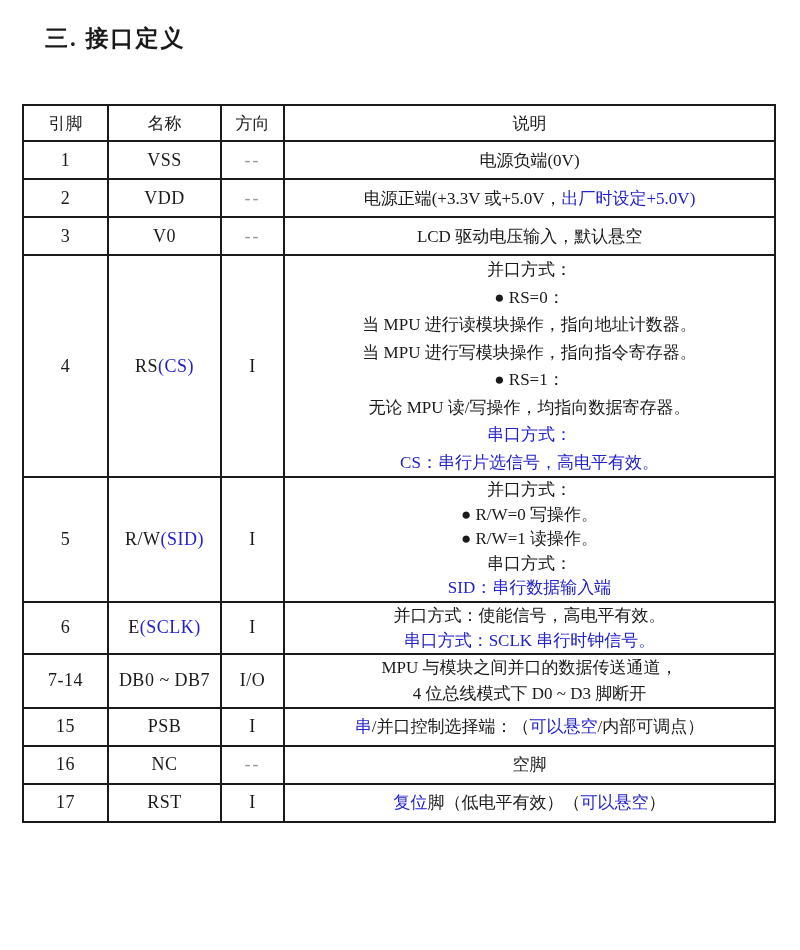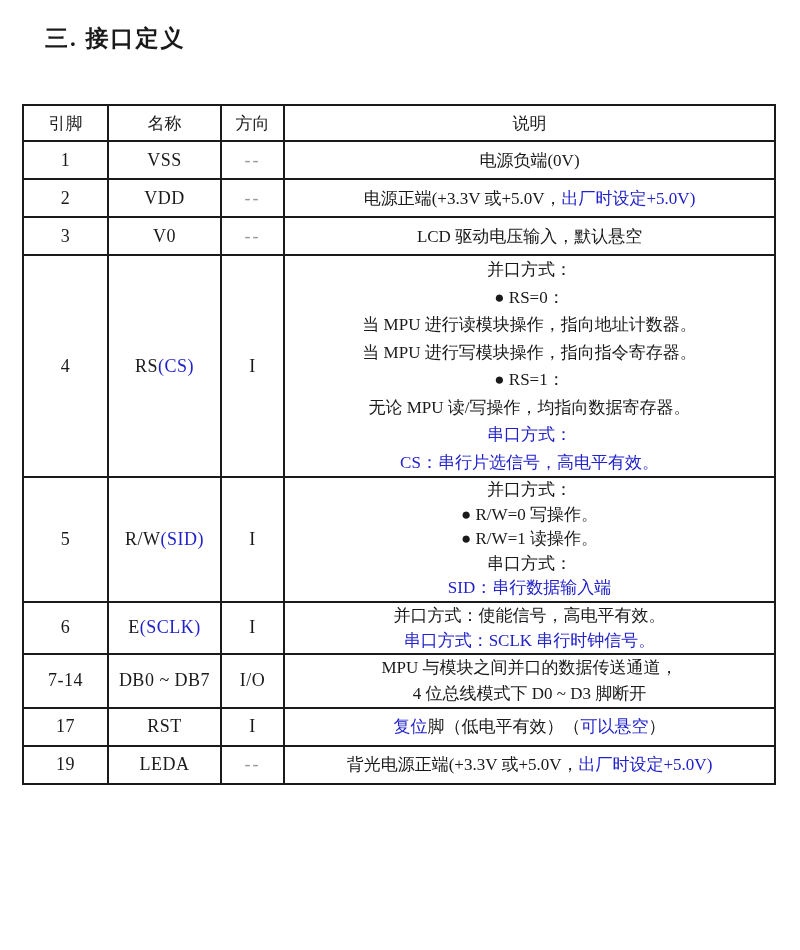--- a/index.html
+++ b/index.html
@@ -153,32 +153,40 @@
         </tr>
         <tr class="tr-6">
           <td class="pin-cell">7-14</td>
           <td class="name-cell"><span>DB0 ~ DB7</span></td>
           <td class="dir-cell"><span>I/O</span></td>
           <td class="desc-cell">
             <div class="line"><span>MPU 与模块之间并口的数据传送通道，</span></div>
             <div class="line"><span>4 位总线模式下 D0 ~ D3 脚断开</span></div>
           </td>
         </tr>
+        <tr class="tr-7">
+          <td class="pin-cell">15</td>
+          <td class="name-cell"><span>PSB</span></td>
+          <td class="dir-cell"><span>I</span></td>
+          <td class="desc-cell">
+            <div class="line"><span class="blue">串</span><span>/并口控制选择端：（</span><span class="blue">可以悬空</span><span>/内部可调点）</span></div>
+          </td>
+        </tr>
+        <tr class="tr-8">
+          <td class="pin-cell">16</td>
+          <td class="name-cell"><span>NC</span></td>
+          <td class="dir-cell"><span class="dash">--</span></td>
+          <td class="desc-cell">
+            <div class="line"><span>空脚</span></div>
+          </td>
+        </tr>
         <tr class="tr-9">
           <td class="pin-cell">17</td>
           <td class="name-cell"><span>RST</span></td>
           <td class="dir-cell"><span>I</span></td>
           <td class="desc-cell">
             <div class="line"><span class="blue">复位</span><span>脚（低电平有效）（</span><span class="blue">可以悬空</span><span>）</span></div>
           </td>
         </tr>
-        <tr class="tr-11">
-          <td class="pin-cell">19</td>
-          <td class="name-cell"><span>LEDA</span></td>
-          <td class="dir-cell"><span class="dash">--</span></td>
-          <td class="desc-cell">
-            <div class="line"><span>背光电源正端(+3.3V 或+5.0V，</span><span class="blue">出厂时设定+5.0V)</span></div>
-          </td>
-        </tr>
       </tbody>
   </table>
 
 </div>
 
 </body></html>

